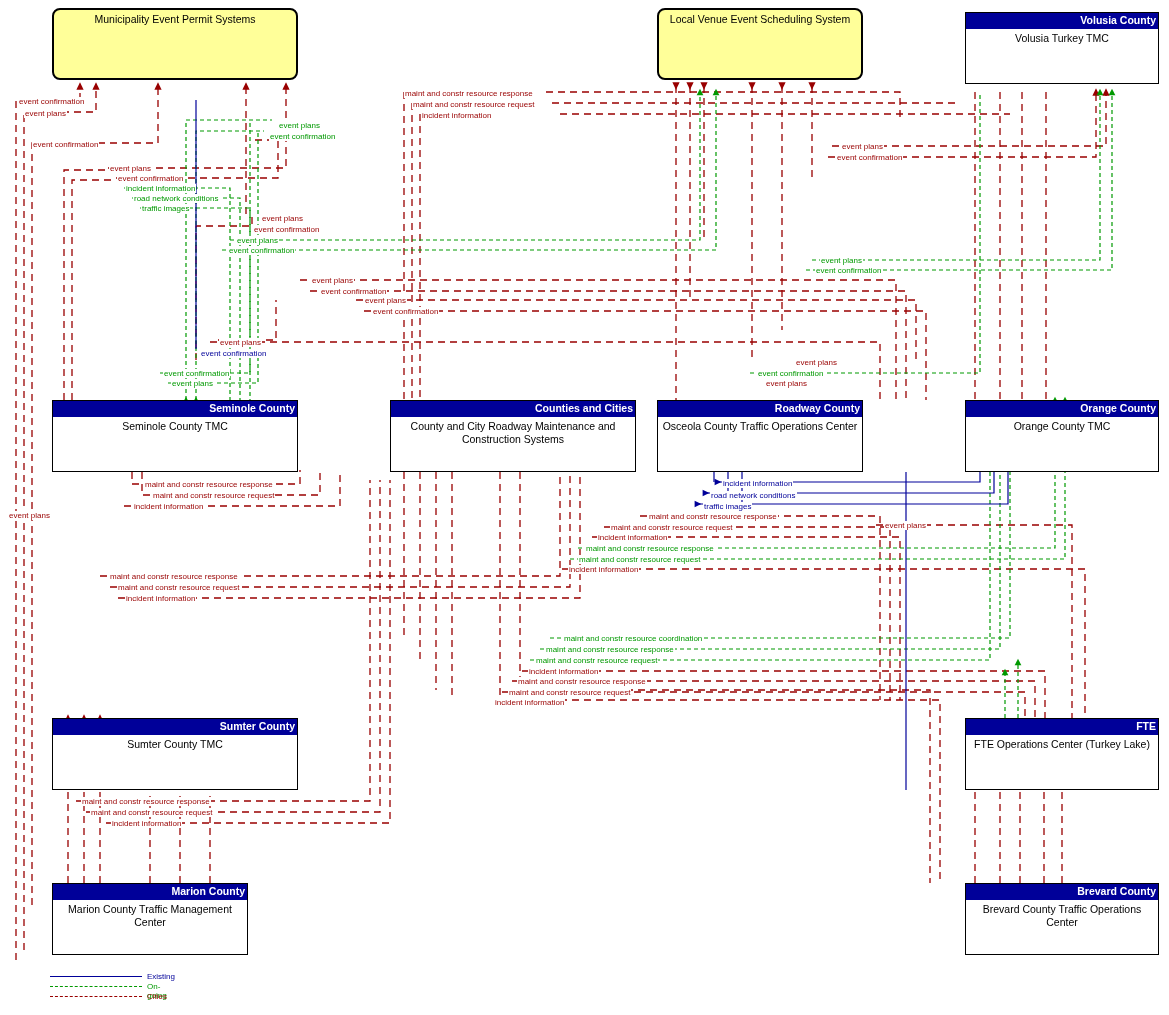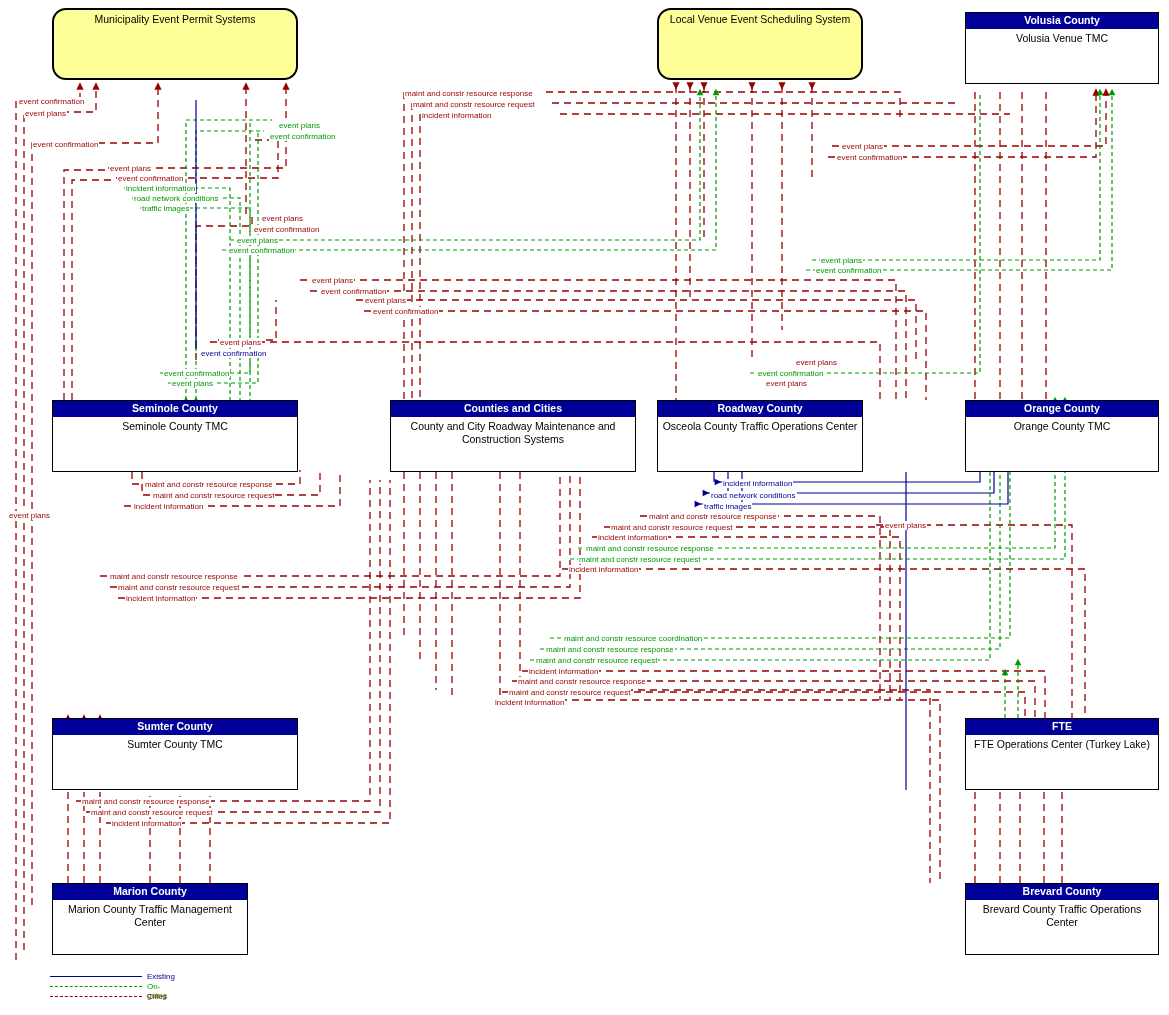--- a/index.html
+++ b/index.html
@@ -31,38 +31,38 @@
     border: 1px solid #000000;
     background: #ffffff;
     box-sizing: border-box;
     z-index: 5;
   }
   .node .hdr {
     background: #000099;
     color: #ffffff;
     font-size: 10.5px;
     line-height: 13px;
-    text-align: center;
+    text-align: right;
     font-weight: bold;
     padding: 1px 2px 2px 2px;
     white-space: nowrap;
     overflow: hidden;
   }
   .node .body {
     color: #000000;
     font-size: 10.5px;
     line-height: 13px;
     text-align: center;
     padding: 3px 4px 0 4px;
   }
   .term {
     position: absolute;
     background: #ffff99;
     border: 2px solid #000000;
-    border-radius: 14px;
+    border-radius: 8px;
     box-sizing: border-box;
     z-index: 5;
   }
   .term .tlabel {
     color: #000000;
     font-size: 10.5px;
     line-height: 13px;
     text-align: center;
     padding-top: 3px;
     font-weight: normal;
@@ -251,21 +251,21 @@
 
   <div class="term" style="left:52px; top:8px; width:246px; height:72px;">
     <div class="tlabel">Municipality Event Permit Systems</div>
   </div>
   <div class="term" style="left:657px; top:8px; width:206px; height:72px;">
     <div class="tlabel">Local Venue Event Scheduling System</div>
   </div>
 
   <div class="node" style="left:965px; top:12px; width:194px; height:72px;">
     <div class="hdr">Volusia County</div>
-    <div class="body">Volusia Venue TMC</div>
+    <div class="body">Volusia Turkey TMC</div>
   </div>
   <div class="node" style="left:52px; top:400px; width:246px; height:72px;">
     <div class="hdr">Seminole County</div>
     <div class="body">Seminole County TMC</div>
   </div>
   <div class="node" style="left:390px; top:400px; width:246px; height:72px;">
     <div class="hdr">Counties and Cities</div>
     <div class="body">County and City Roadway Maintenance and Construction Systems</div>
   </div>
   <div class="node" style="left:657px; top:400px; width:206px; height:72px;">

